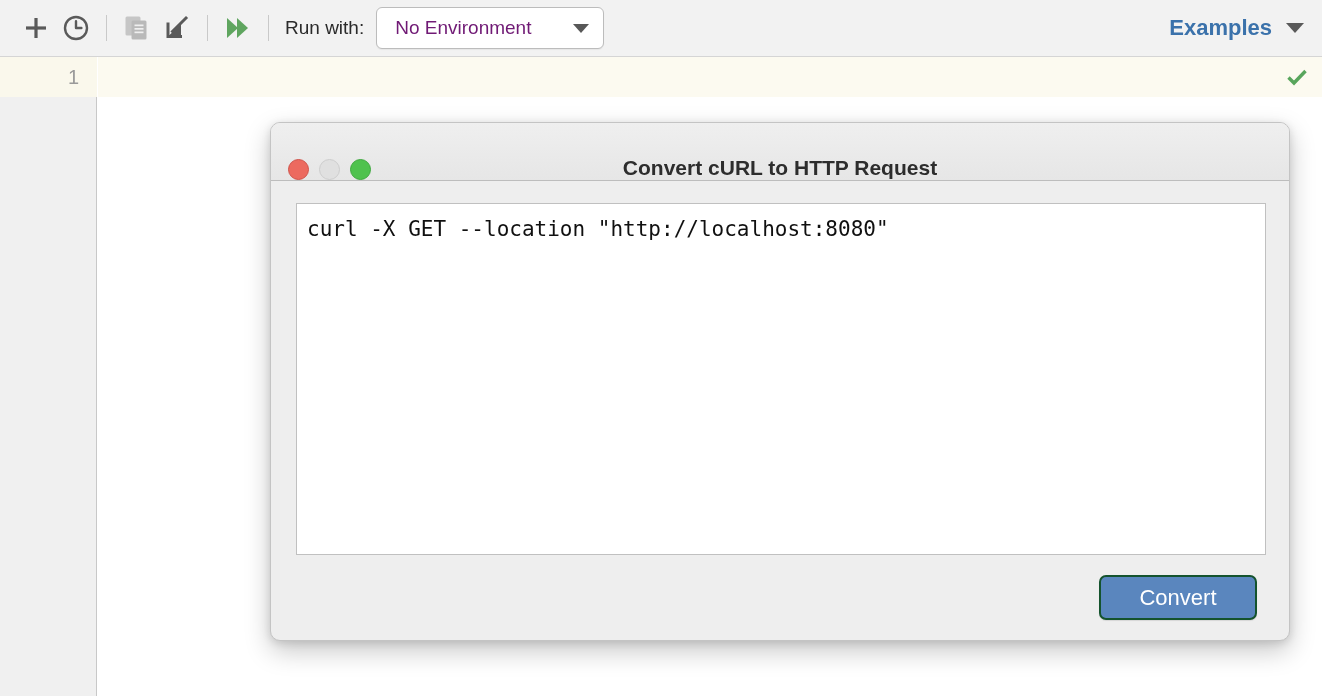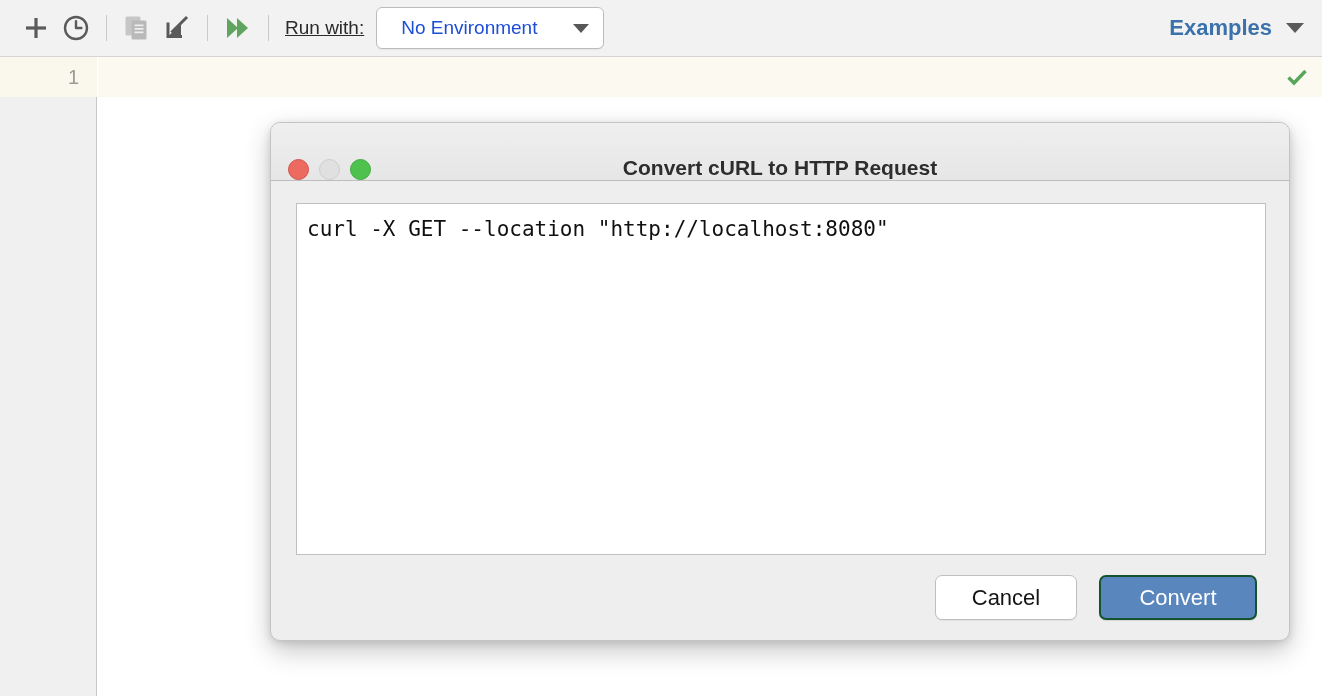--- a/index.html
+++ b/index.html
@@ -52,42 +52,40 @@
     flex: 0 0 auto;
   }
 
   .run-with-label {
     font-size: 19px;
     color: #2b2b2b;
     margin-left: 6px;
     margin-right: 12px;
     white-space: nowrap;
     flex: 0 0 auto;
-    text-decoration: underline;
   }
 
   .env-select {
     height: 42px;
     min-width: 228px;
     background: #ffffff;
     border: 1px solid #bcbcbc;
     border-radius: 6px;
     display: flex;
     align-items: center;
     justify-content: space-between;
     padding: 0 14px 0 18px;
     cursor: pointer;
     box-shadow: 0 1px 1px rgba(0,0,0,0.05);
     flex: 0 0 auto;
   }
   .env-select-text {
     font-size: 19px;
-    color: #1d4ed8;
+    color: #701a75;
     white-space: nowrap;
-    margin-left: 6px;
   }
   .caret {
     width: 0; height: 0;
     border-left: 8px solid transparent;
     border-right: 8px solid transparent;
     border-top: 9px solid #585858;
     margin-left: 16px;
   }
 
   .toolbar-spacer { flex: 1 1 auto; }
@@ -370,18 +368,17 @@
         <div class="tl tl-zoom"></div>
       </div>
       <div class="dlg-title">Convert cURL to HTTP Request</div>
     </div>
 
     <div class="dlg-body">
       <textarea class="curl-input" spellcheck="false" placeholder="" style="">curl -X GET --location "http://localhost:8080"</textarea>
     </div>
 
     <div class="dlg-footer">
-      <div class="btn btn-cancel">Cancel</div>
       <div class="btn btn-convert">Convert</div>
     </div>
   </div>
 
 </div>
 
 </body></html>

